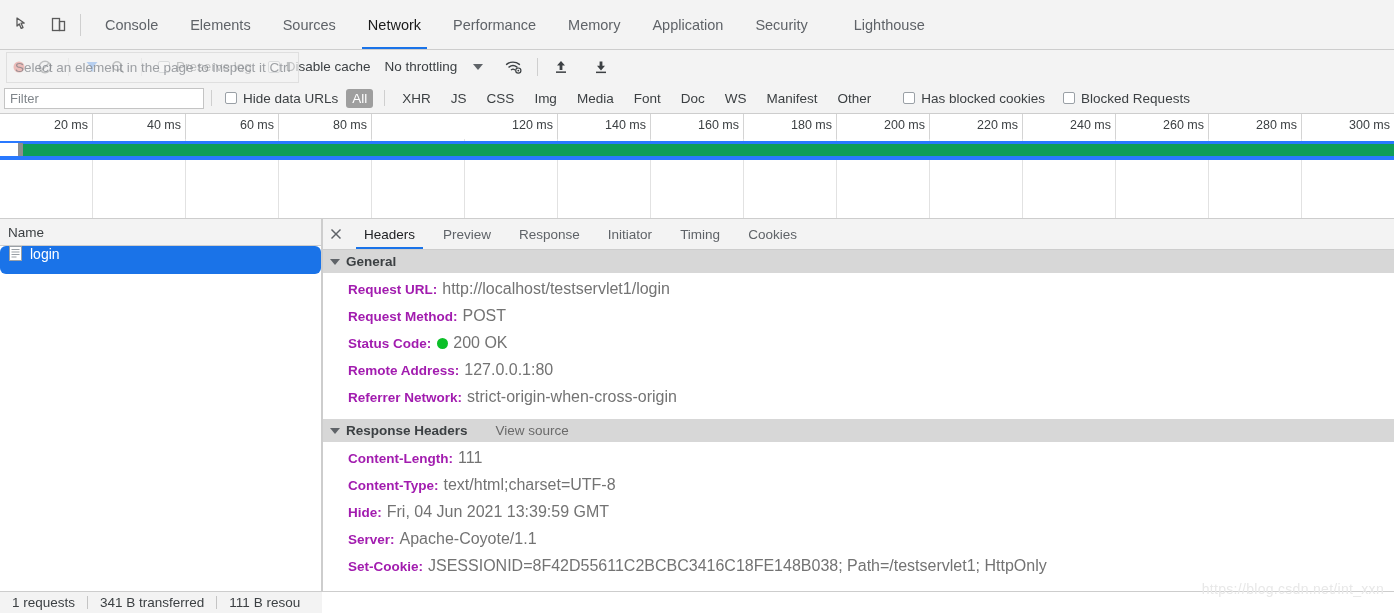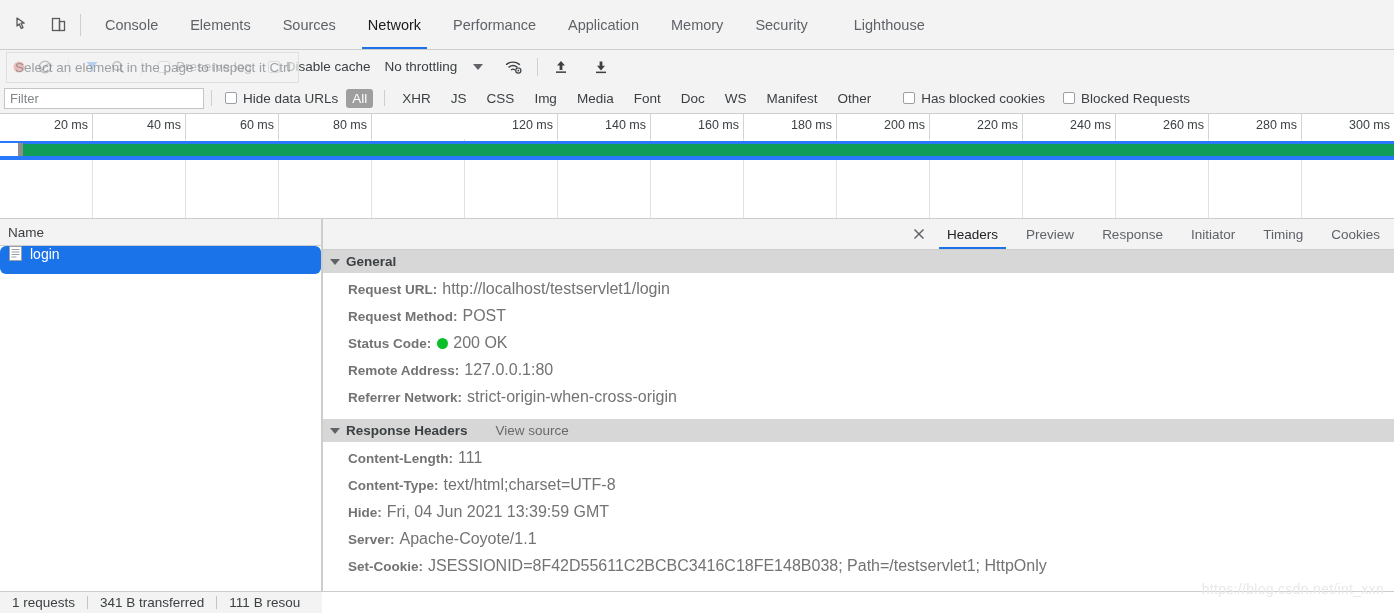--- a/index.html
+++ b/index.html
@@ -244,21 +244,20 @@
     position: relative;
     box-sizing: border-box;
     overflow: hidden;
   }
   .detail-tabs {
     height: 31px;
     background: #f3f3f3;
     border-bottom: 1px solid #cdcdcd;
     display: flex; align-items: center;
     box-sizing: border-box;
-    justify-content: flex-end;
   }
   .dt-close {
     width: 28px; height: 30px;
     display: flex; align-items: center; justify-content: center;
     color: #5f6368; font-size: 15px; flex: none;
   }
   .dtab {
     height: 30px; padding: 0 14px;
     display: flex; align-items: center;
     font-size: 13.5px; color: #5f6368;
@@ -291,21 +290,21 @@
     font-size: 13.5px; font-weight: normal; color: #6a6a6a;
     margin-left: 28px;
   }
   .kvlist { padding: 7px 0 4px 0; }
   .kv {
     display: flex; align-items: baseline;
     padding: 0 0 9px 26px;
     font-size: 13.5px;
     line-height: 17px;
   }
-  .kv .k { font-weight: bold; color: #737373; white-space: nowrap; }
+  .kv .k { font-weight: bold; color: #a21caf; white-space: nowrap; }
   .kv .v {
     font-family: Liberation Sans, sans-serif;
     font-size: 16px; color: #737373;
     margin-left: 5px; white-space: nowrap;
   }
   .status-dot {
     display: inline-block;
     width: 11px; height: 11px; border-radius: 50%;
     background: #0bbf28;
     margin-left: 6px; margin-right: 3px;
@@ -371,24 +370,24 @@
     <div class="tab">
         <span>Sources</span>
       </div>
     <div class="tab active">
         <span>Network</span>
       </div>
     <div class="tab">
         <span>Performance</span>
       </div>
     <div class="tab">
+        <span>Memory</span>
+      </div>
+    <div class="tab">
         <span>Application</span>
-      </div>
-    <div class="tab">
-        <span>Memory</span>
       </div>
     <div class="tab">
         <span>Security</span>
       </div>
     <div class="tab" style="margin-left:14px;">
         <span>Lighthouse</span>
       </div>
   </div>
 
   <div class="nettoolbar">

